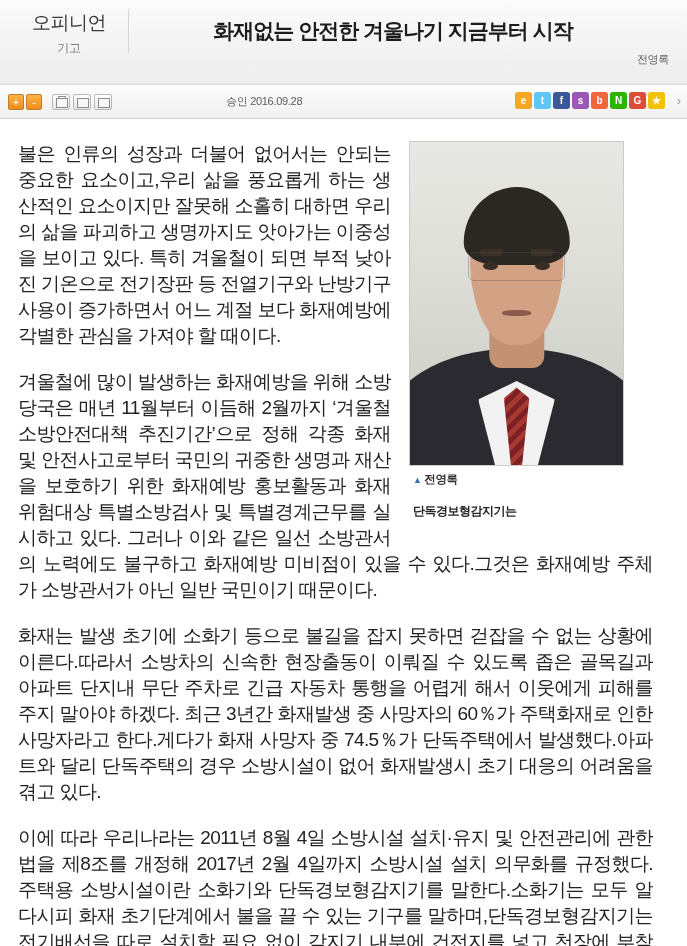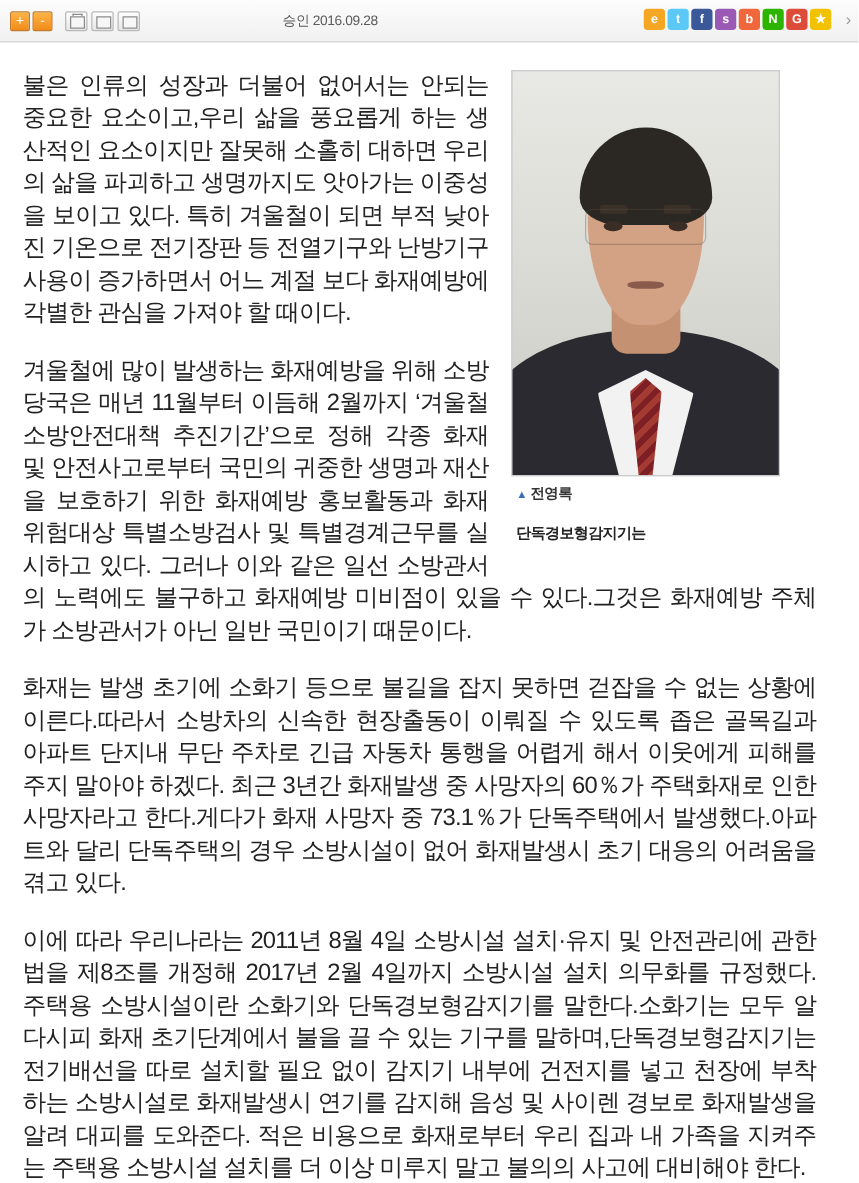--- a/index.html
+++ b/index.html
@@ -290,20 +290,31 @@
     color: #7f1d1d;
     letter-spacing: -0.5px;
     font-family: Liberation Mono, monospace;
   }
 </style>
 </head>
 <body>
 
 <div id="page">
 
+  <div class="header">
+    <div class="header-inner">
+      <div class="section-block">
+        <div class="section-name">오피니언</div>
+        <div class="section-sub">기고</div>
+      </div>
+      <div class="section-divider"></div>
+      <div class="headline">화재없는 안전한 겨울나기 지금부터 시작</div>
+    </div>
+    <div class="byline-top">전영록</div>
+  </div>
 
   <div class="toolbar">
     <div class="fontbtns">
       <div class="fontbtn">+</div>
       <div class="fontbtn">-</div>
     </div>
     <div class="toolicons">
       <div class="toolicon printer"></div>
       <div class="toolicon"></div>
       <div class="toolicon"></div>
@@ -342,19 +353,19 @@
       </div>
       <div class="photo-cap">
         <span class="tri">▲</span>
         <span>전영록</span>
       </div>
       <div class="photo-role">단독경보형감지기는</div>
     </div>
 
     <p class="body">불은 인류의 성장과 더불어 없어서는 안되는 중요한 요소이고,우리 삶을 풍요롭게 하는 생산적인 요소이지만 잘못해 소홀히 대하면 우리의 삶을 파괴하고 생명까지도 앗아가는 이중성을 보이고 있다. 특히 겨울철이 되면 부적 낮아진 기온으로 전기장판 등 전열기구와 난방기구 사용이 증가하면서 어느 계절 보다 화재예방에 각별한 관심을 가져야 할 때이다.</p>
     <p class="body">겨울철에 많이 발생하는 화재예방을 위해 소방당국은 매년 11월부터 이듬해 2월까지 ‘겨울철 소방안전대책 추진기간’으로 정해 각종 화재 및 안전사고로부터 국민의 귀중한 생명과 재산을 보호하기 위한 화재예방 홍보활동과 화재 위험대상 특별소방검사 및 특별경계근무를 실시하고 있다. 그러나 이와 같은 일선 소방관서의 노력에도 불구하고 화재예방 미비점이 있을 수 있다.그것은 화재예방 주체가 소방관서가 아닌 일반 국민이기 때문이다.</p>
-    <p class="body wide">화재는 발생 초기에 소화기 등으로 불길을 잡지 못하면 걷잡을 수 없는 상황에 이른다.따라서 소방차의 신속한 현장출동이 이뤄질 수 있도록 좁은 골목길과 아파트 단지내 무단 주차로 긴급 자동차 통행을 어렵게 해서 이웃에게 피해를 주지 말아야 하겠다. 최근 3년간 화재발생 중 사망자의 60％가 주택화재로 인한 사망자라고 한다.게다가 화재 사망자 중 73.1％가 단독주택에서 발생했다.아파트와 달리 단독주택의 경우 소방시설이 없어 화재발생시 초기 대응의 어려움을 겪고 있다.</p>
+    <p class="body wide">화재는 발생 초기에 소화기 등으로 불길을 잡지 못하면 걷잡을 수 없는 상황에 이른다.따라서 소방차의 신속한 현장출동이 이뤄질 수 있도록 좁은 골목길과 아파트 단지내 무단 주차로 긴급 자동차 통행을 어렵게 해서 이웃에게 피해를 주지 말아야 하겠다. 최근 3년간 화재발생 중 사망자의 60％가 주택화재로 인한 사망자라고 한다.게다가 화재 사망자 중 74.5％가 단독주택에서 발생했다.아파트와 달리 단독주택의 경우 소방시설이 없어 화재발생시 초기 대응의 어려움을 겪고 있다.</p>
     <p class="body wide">이에 따라 우리나라는 2011년 8월 4일 소방시설 설치·유지 및 안전관리에 관한 법을 제8조를 개정해 2017년 2월 4일까지 소방시설 설치 의무화를 규정했다. 주택용 소방시설이란 소화기와 단독경보형감지기를 말한다.소화기는 모두 알다시피 화재 초기단계에서 불을 끌 수 있는 기구를 말하며,단독경보형감지기는 전기배선을 따로 설치할 필요 없이 감지기 내부에 건전지를 넣고 천장에 부착하는 소방시설로 화재발생시 연기를 감지해 음성 및 사이렌 경보로 화재발생을 알려 대피를 도와준다. 적은 비용으로 화재로부터 우리 집과 내 가족을 지켜주는 주택용 소방시설 설치를 더 이상 미루지 말고 불의의 사고에 대비해야 한다.</p>
 
     <div class="copyright">〈 저작권자 ⓒ 강원도민일보 무단전재 및 재배포금지 〉</div>
   </div>
 
 </div>
 
 </body></html>

